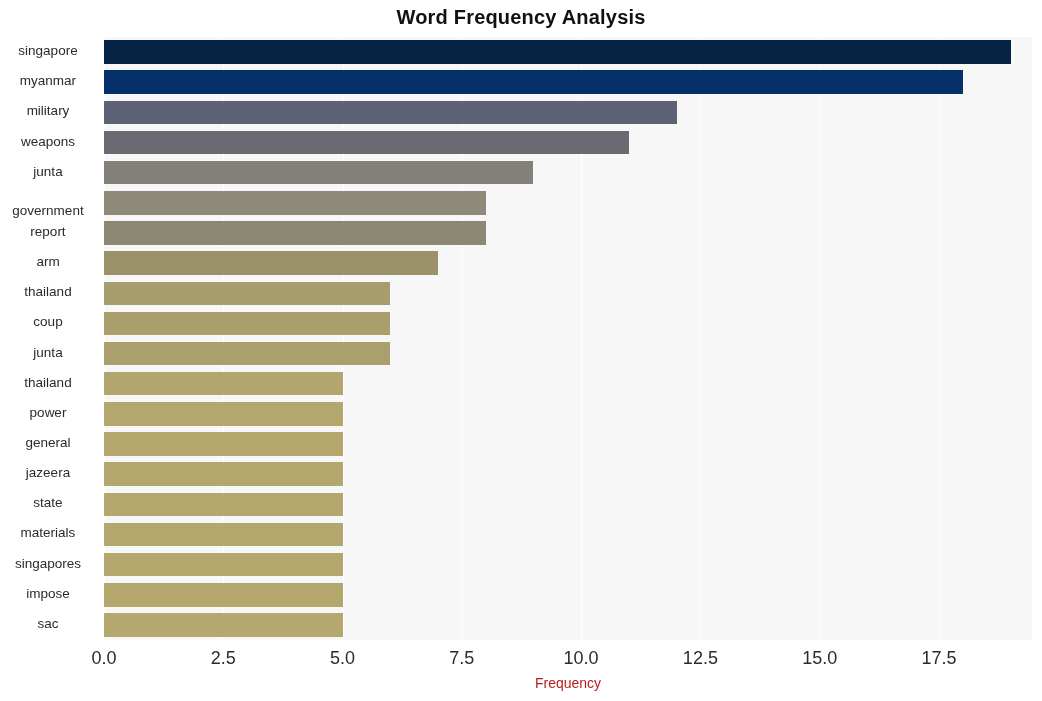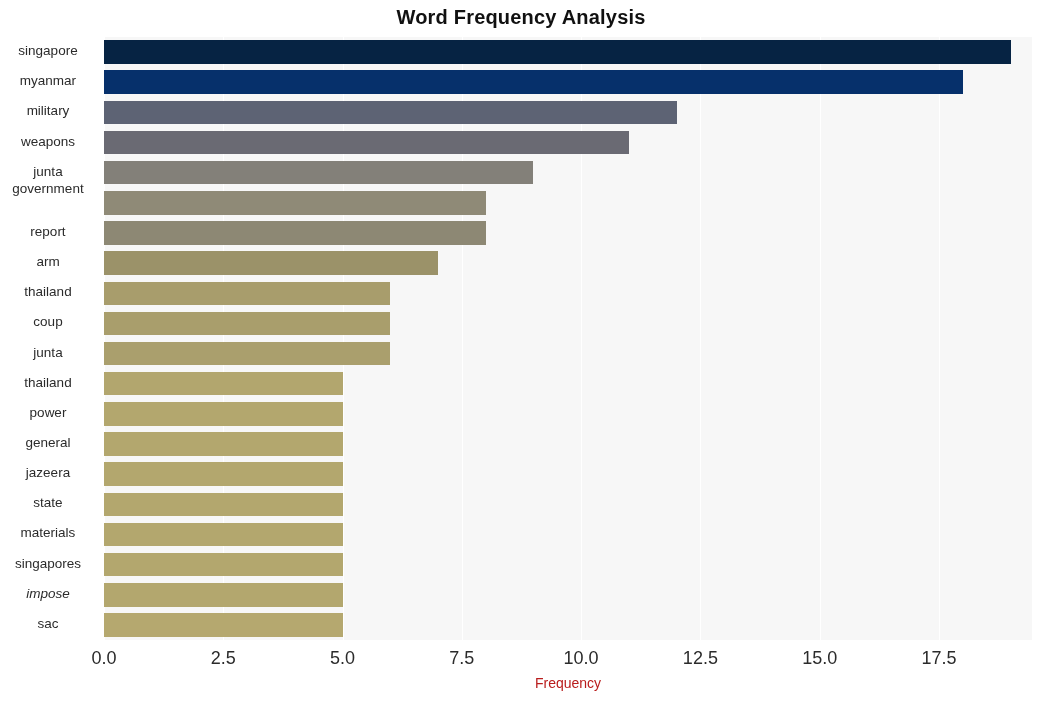--- a/index.html
+++ b/index.html
@@ -198,34 +198,34 @@
         </div>
       </div>
   </div>
 
   <div id="y-axis-labels">
       <div class="y-tick-label" style="top: 6.075px;">singapore</div>
       <div class="y-tick-label" style="top: 36.225px;">myanmar</div>
       <div class="y-tick-label" style="top: 66.375px;">military</div>
       <div class="y-tick-label" style="top: 96.525px;">weapons</div>
       <div class="y-tick-label" style="top: 126.675px;">junta</div>
-      <div class="y-tick-label" style="top: 144px;">government</div>
+      <div class="y-tick-label" style="top: 166px;">government</div>
       <div class="y-tick-label" style="top: 186.975px;">report</div>
       <div class="y-tick-label" style="top: 217.125px;">arm</div>
       <div class="y-tick-label" style="top: 247.275px;">thailand</div>
       <div class="y-tick-label" style="top: 277.425px;">coup</div>
       <div class="y-tick-label" style="top: 307.575px;">junta</div>
       <div class="y-tick-label" style="top: 337.725px;">thailand</div>
       <div class="y-tick-label" style="top: 367.875px;">power</div>
       <div class="y-tick-label" style="top: 398.025px;">general</div>
       <div class="y-tick-label" style="top: 428.175px;">jazeera</div>
       <div class="y-tick-label" style="top: 458.325px;">state</div>
       <div class="y-tick-label" style="top: 488.475px;">materials</div>
       <div class="y-tick-label" style="top: 518.625px;">singapores</div>
-      <div class="y-tick-label" style="top: 548.775px; font-style: italic;">impose</div>
+      <div class="y-tick-label" style="top: 548.775px;">impose</div>
       <div class="y-tick-label" style="top: 578.925px;">sac</div>
     </div>
 
   <div id="x-axis-labels">
       <div class="x-tick-label" style="left: 0px;">0.0</div>
       <div class="x-tick-label" style="left: 119.28px;">2.5</div>
       <div class="x-tick-label" style="left: 238.56px;">5.0</div>
       <div class="x-tick-label" style="left: 357.841px;">7.5</div>
       <div class="x-tick-label" style="left: 477.121px;">10.0</div>
       <div class="x-tick-label" style="left: 596.401px;">12.5</div>

